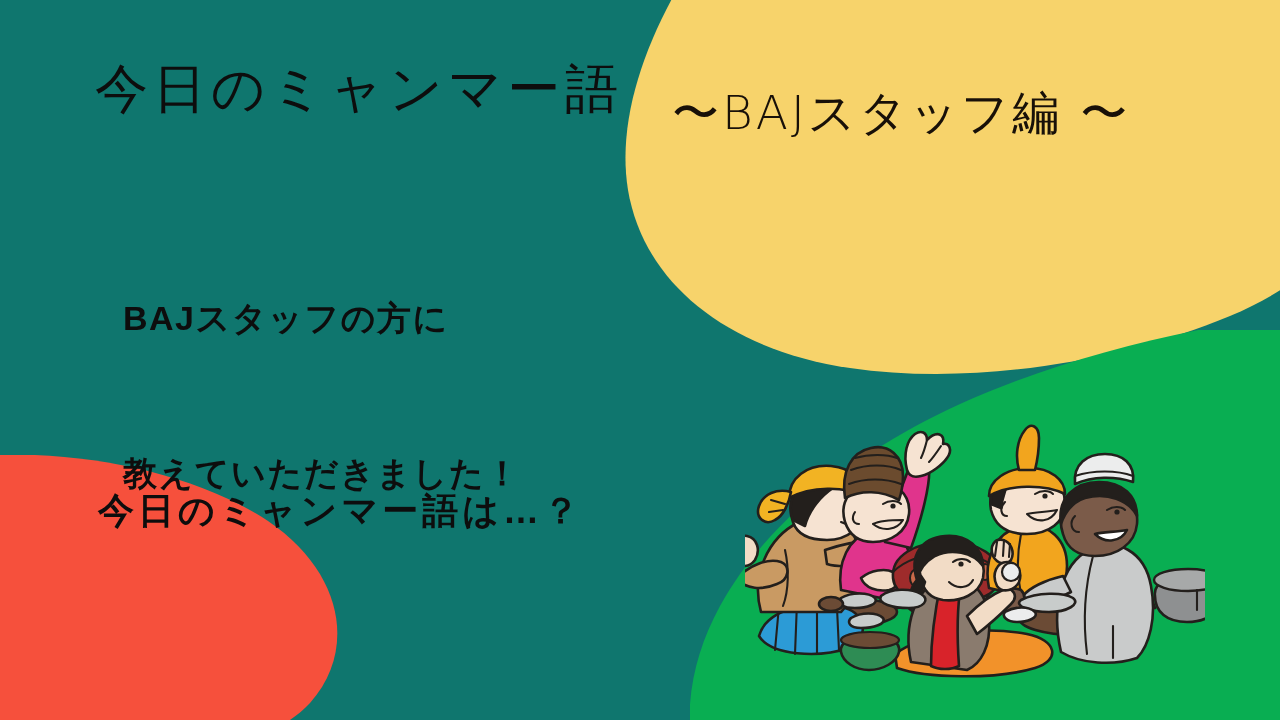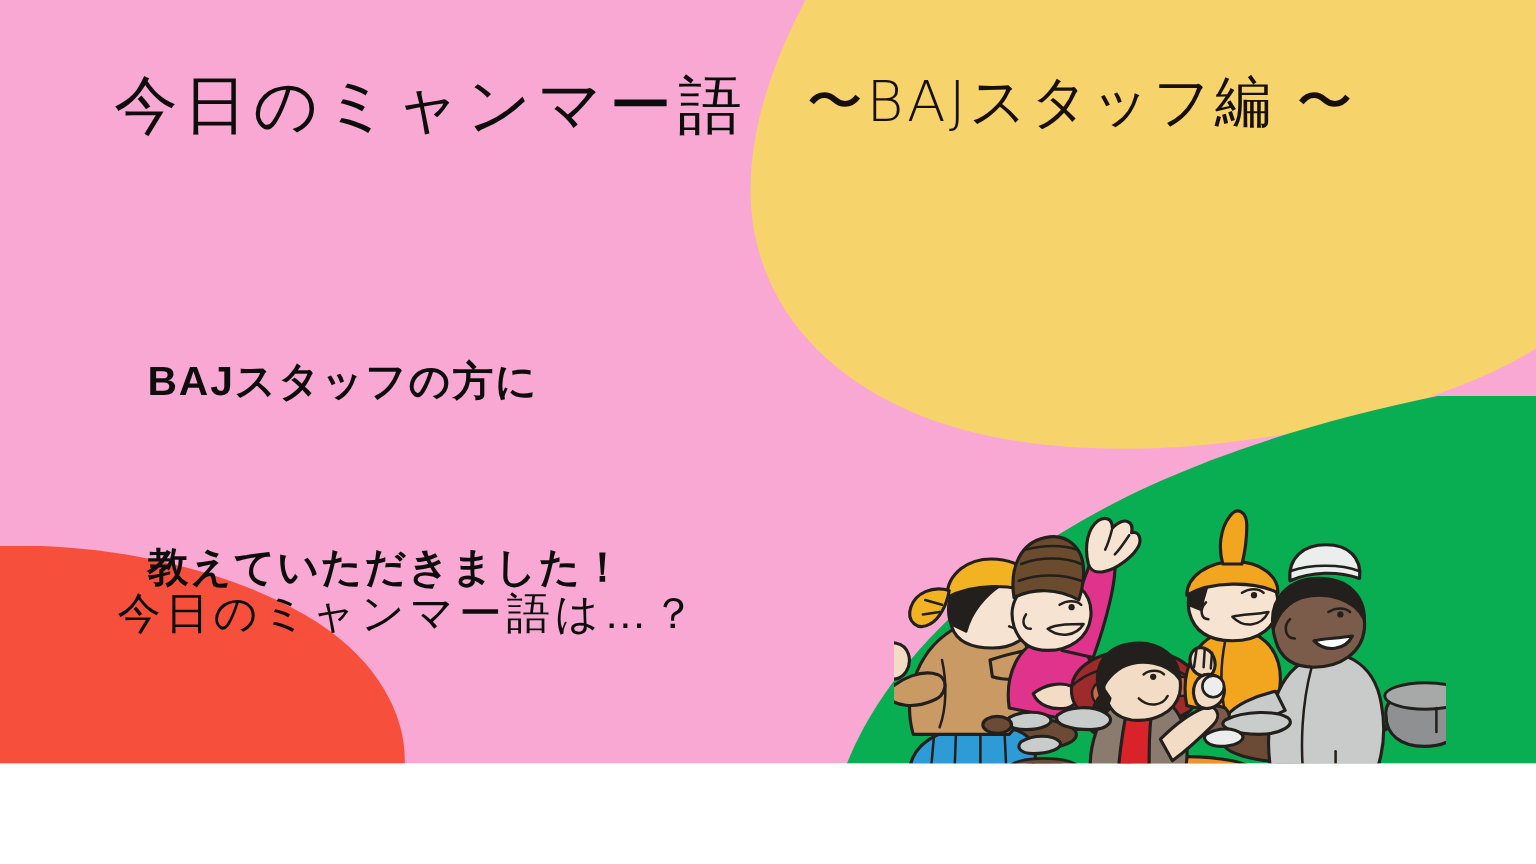--- a/index.html
+++ b/index.html
@@ -6,22 +6,22 @@
   html,body{margin:0;padding:0;}
   body{
     width:1280px;height:720px;
     background:#ffffff;
     font-family:"Liberation Sans","DejaVu Sans",sans-serif;
     overflow:hidden;
     position:relative;
   }
   .slide{
     position:absolute;inset:0;
-    width:1280px;height:636px;
-    background:#f9a8d4;
+    width:1280px;height:720px;
+    background:#0f766e;
     overflow:hidden;
   }
 
   
   .blob{position:absolute;pointer-events:none;}
   .blob svg{display:block;}
 
   #blob-yellow{left:600px;top:-36px;width:760px;height:430px;z-index:1;}
   #blob-green {left:690px;top:330px;width:640px;height:430px;z-index:1;}
   #blob-red   {left:-150px;top:455px;width:500px;height:300px;z-index:1;}
@@ -30,41 +30,41 @@
   .txt{position:absolute;z-index:5;color:#0d0d0d;white-space:pre;}
 
   #title-main{
     left:95px;top:62px;
     font-size:53px;line-height:1;
     font-weight:300;
     letter-spacing:5px;
     font-family:"DejaVu Sans","Liberation Sans",sans-serif;
   }
   #title-sub{
-    left:672px;top:62px;
+    left:672px;top:89px;
     font-size:47px;line-height:1;
     font-weight:300;
     letter-spacing:3px;
     color:#181008;
     font-family:"DejaVu Sans","Liberation Sans",sans-serif;
   }
 
   #body-block{
     left:95px;top:190px;
     font-size:34px;
     font-weight:bold;
     line-height:1.52;
     letter-spacing:1.5px;
   }
   #body-block .line{display:block;margin-left:28px;}
 
   #question-line{
     left:98px;top:487px;
     font-size:36px;
-    font-weight:normal;
+    font-weight:bold;
     letter-spacing:4px;
   }
 
   
   #illustration{
     position:absolute;
     left:745px;top:400px;
     width:460px;height:290px;
     z-index:6;
   }

